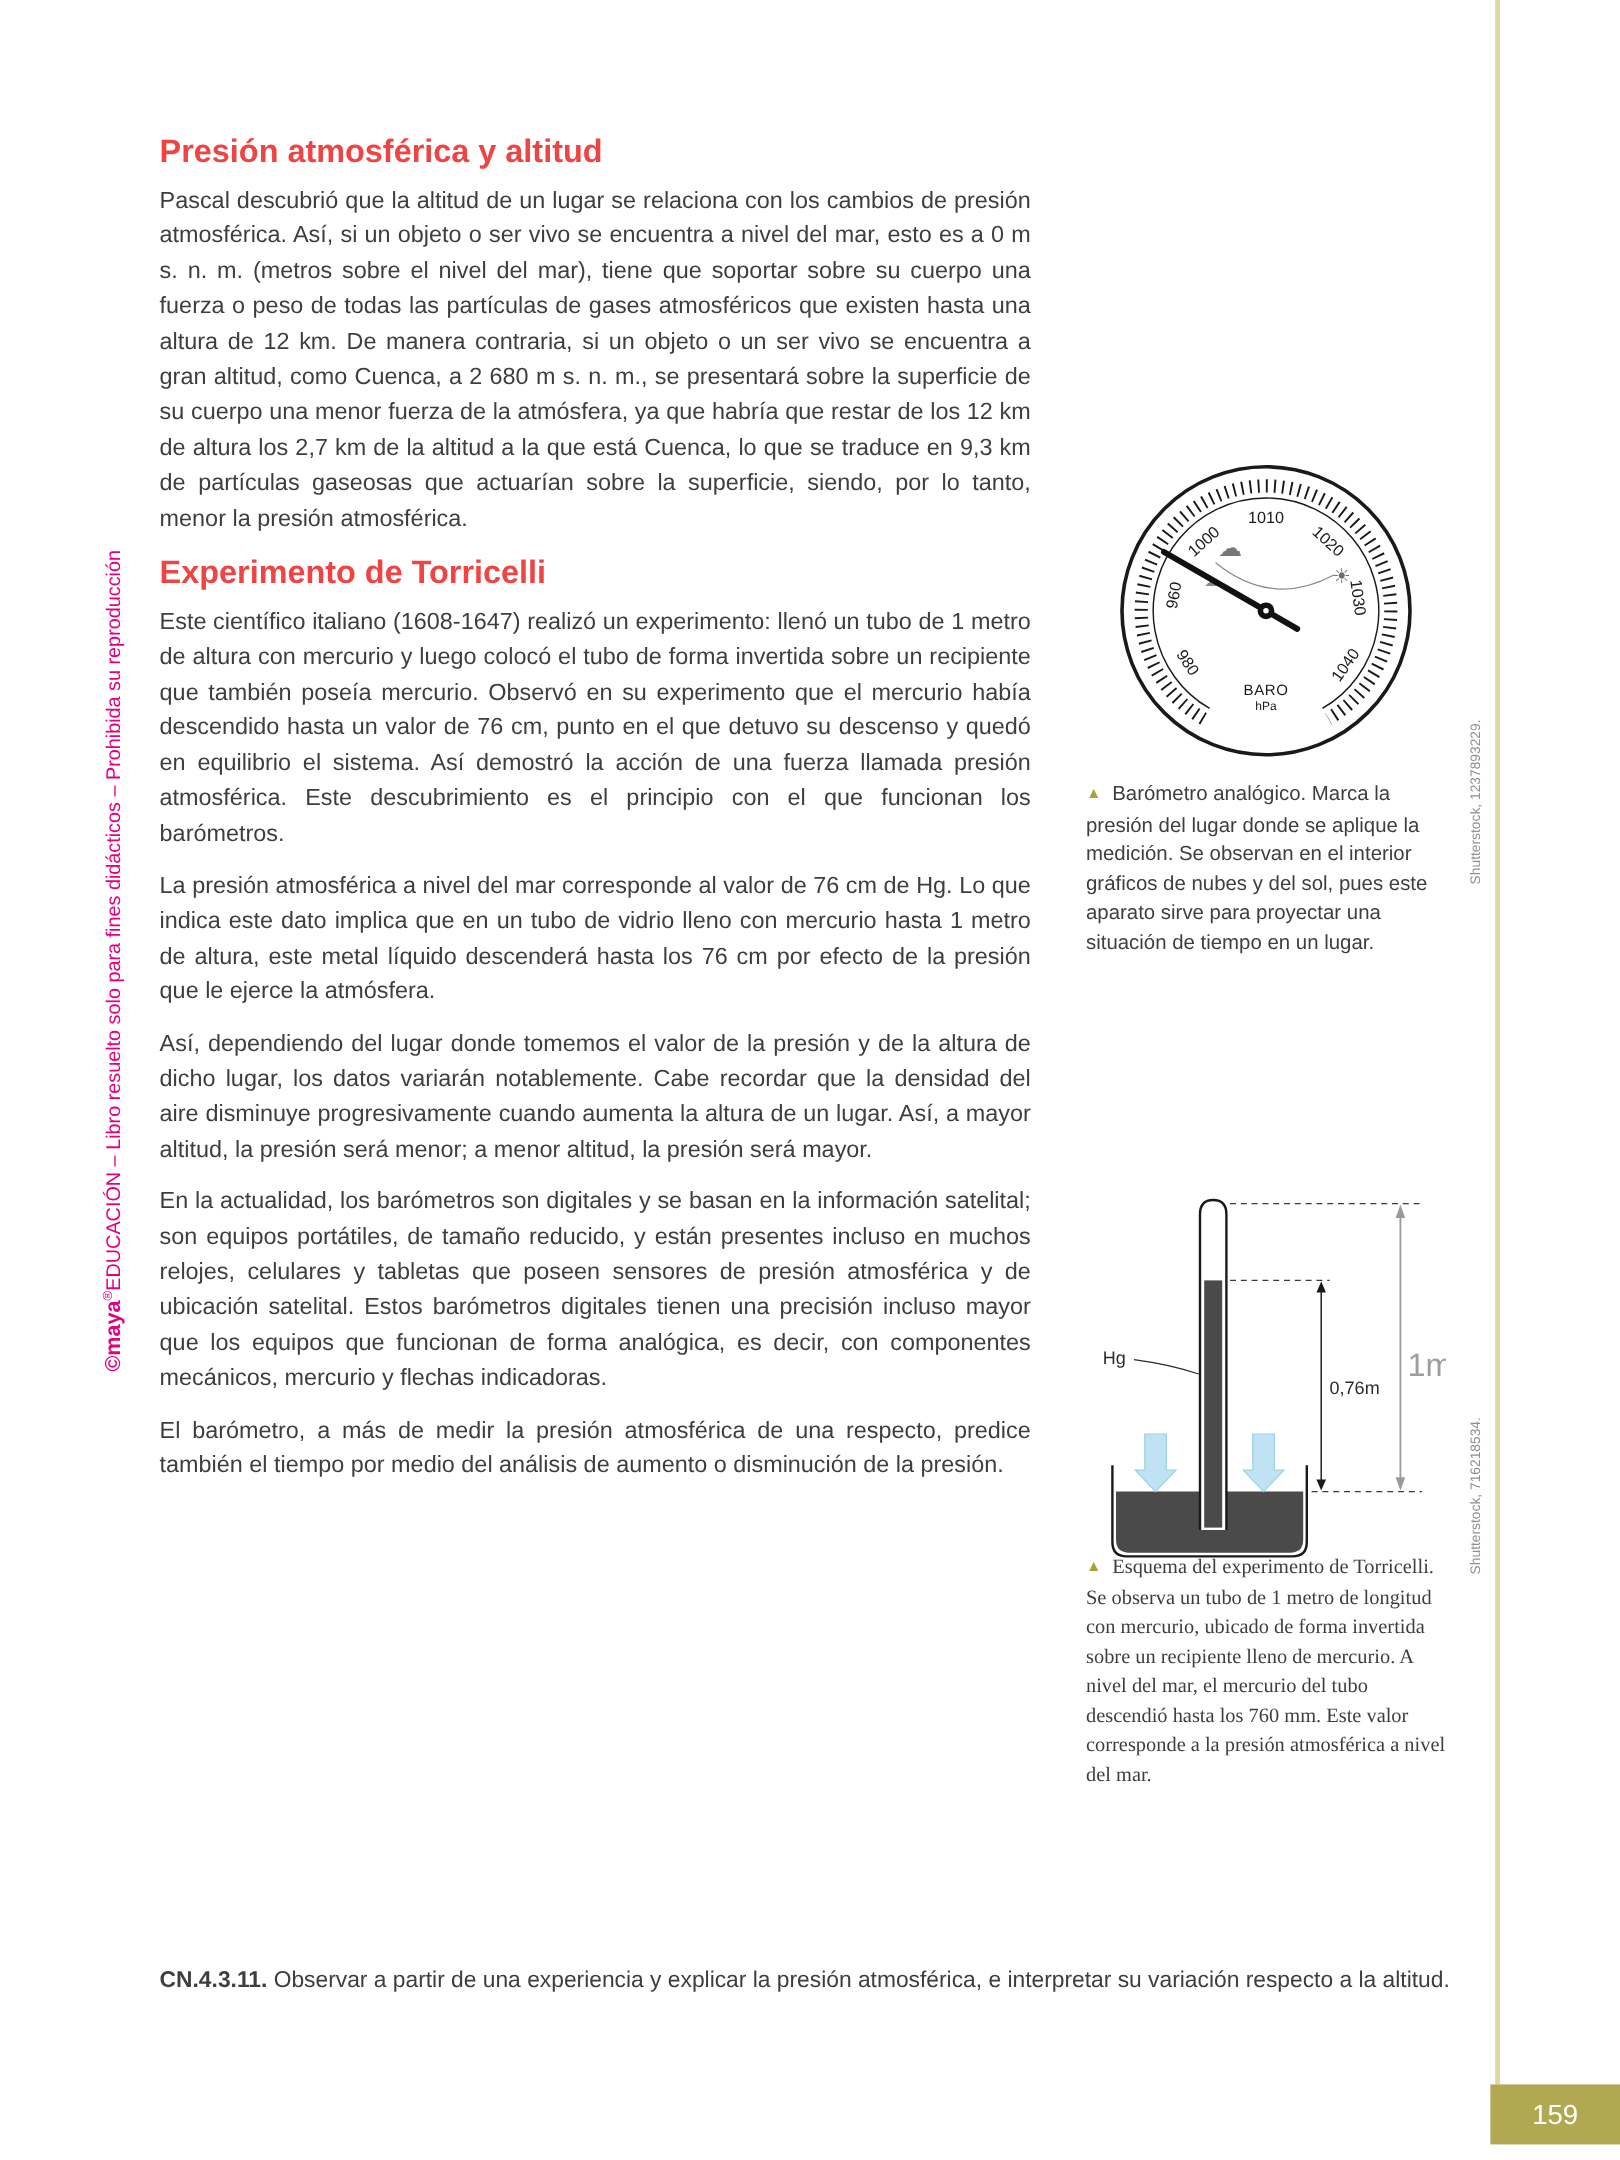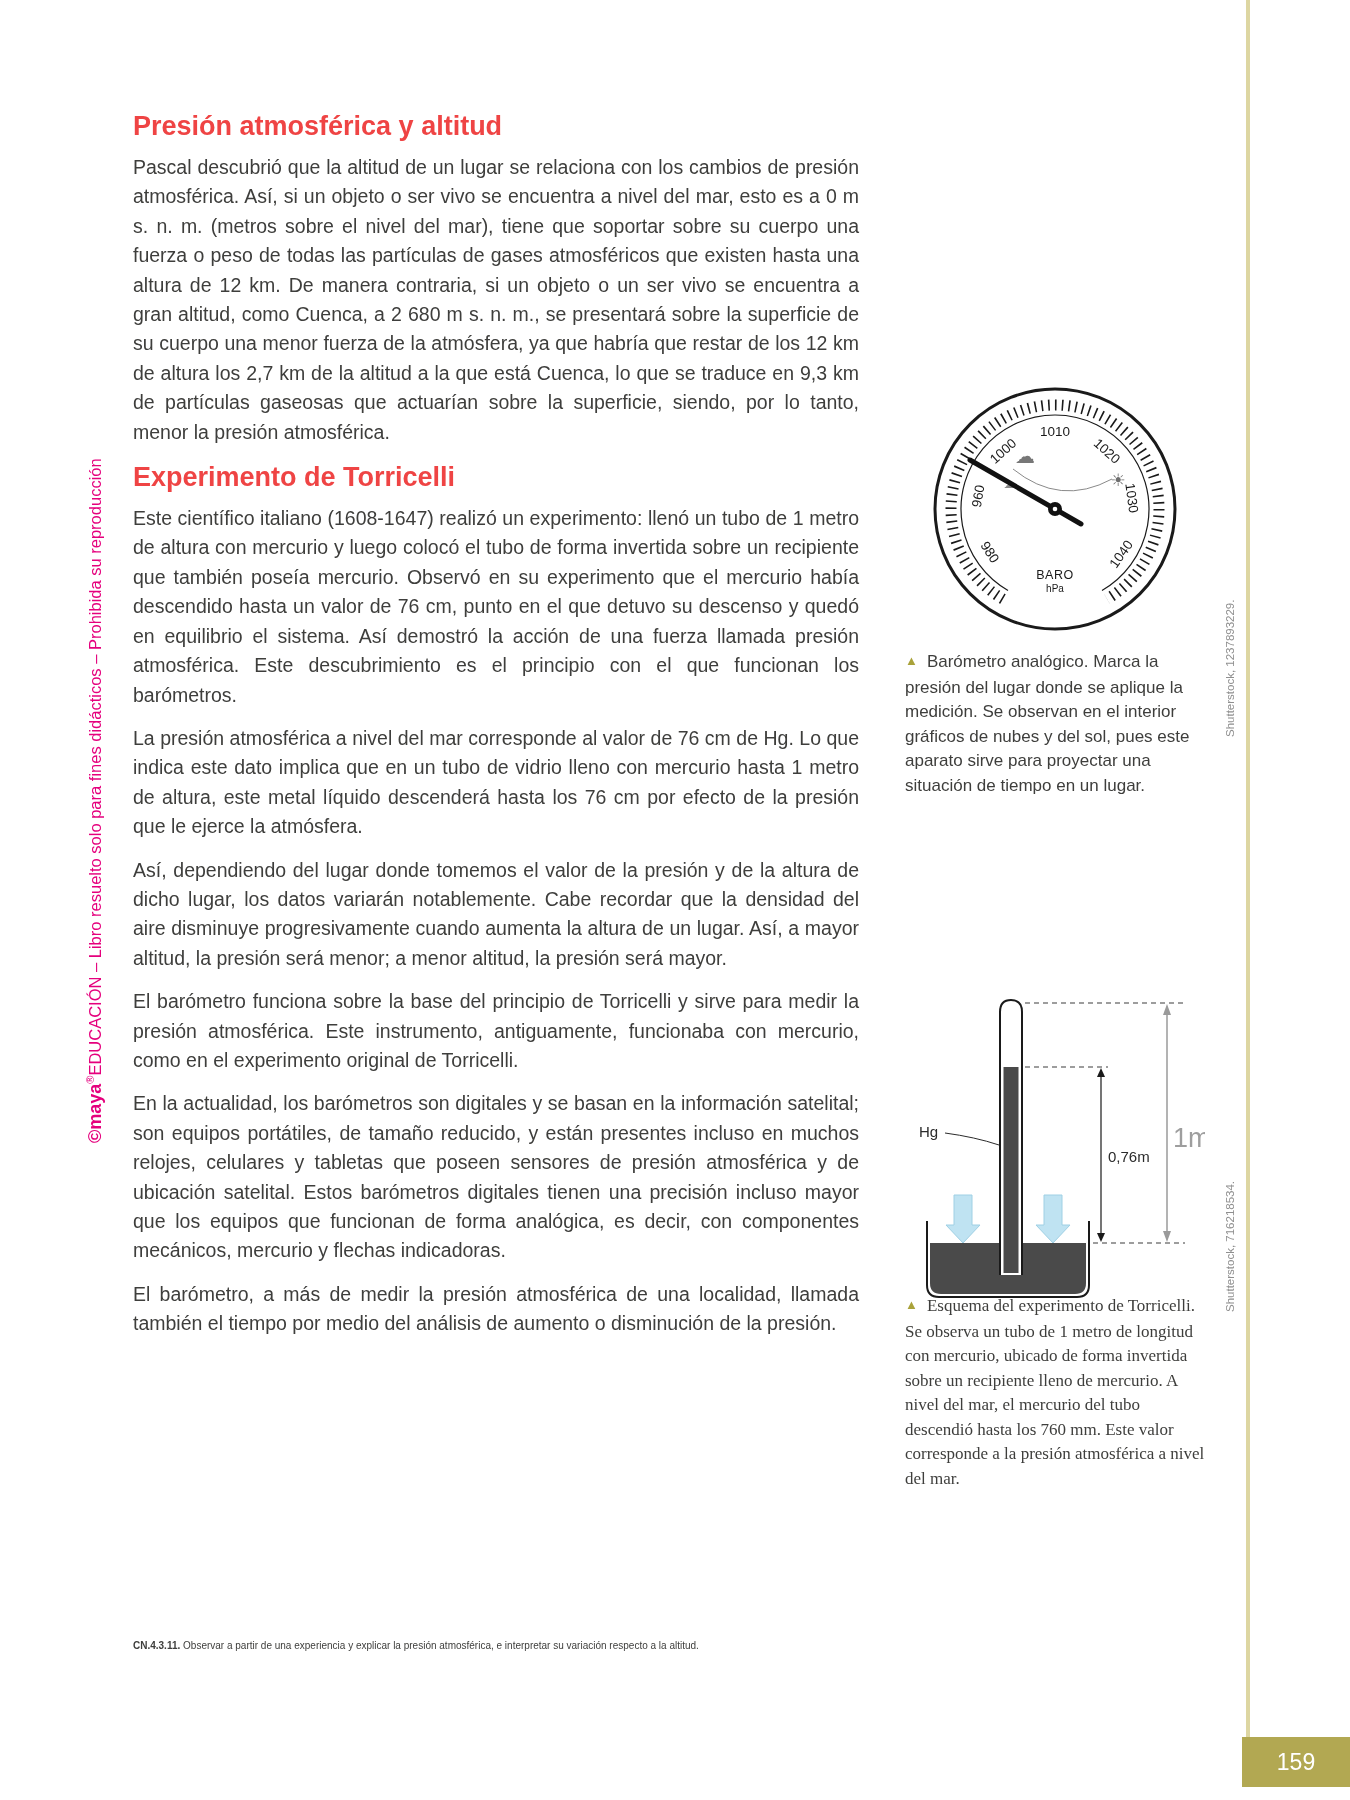--- a/index.html
+++ b/index.html
@@ -31,21 +31,21 @@
   #caption-barometer  { top:650px; }
   #caption-torricelli { top:1294px;font-family:Liberation Serif, serif; }
   .tri { color:#a9a23a; font-size:13px; margin-right:9px; position:relative; top:-2px; }
 
   .credit { position:absolute; transform:rotate(-90deg); transform-origin:0 0;
             white-space:nowrap; color:#8f8f8f; font-size:11.5px; }
   #credit-1 { left:1224px; top:737px; }
   #credit-2 { left:1224px; top:1312px; }
 
   .footer-note { position:absolute; left:133px; top:1640px; white-space:nowrap;
-                 font-size:10px; color:#3e3e3c; }
+                 font-size:19px; color:#3e3e3c; }
   .footer-note .code { font-weight:bold; }
 
   .page-num { position:absolute; left:1242px; top:1737px; width:108px; height:50px;
               background:#b2a852; color:#fff; font-size:23px;
               display:flex; align-items:center; justify-content:center; }
   .edge-strip { position:absolute; left:1246px; top:0; width:4px; height:1737px; background:#ddd6a2; }
 
   svg text { font-family:"Liberation Sans", sans-serif; }
 </style>
 </head>
@@ -57,23 +57,22 @@
     <span class="brand">©maya</span><span class="reg">®</span><span>EDUCACIÓN – Libro resuelto solo para fines didácticos – Prohibida su reproducción</span>
   </div>
 
   <main class="text-col">
     <h1 class="h-blue">Presión atmosférica y altitud</h1>
     <p>Pascal descubrió que la altitud de un lugar se relaciona con los cambios de presión atmosférica. Así, si un objeto o ser vivo se encuentra a nivel del mar, esto es a 0 m s. n. m. (metros sobre el nivel del mar), tiene que soportar sobre su cuerpo una fuerza o peso de todas las partículas de gases atmosféricos que existen hasta una altura de 12 km. De manera contraria, si un objeto o un ser vivo se encuentra a gran altitud, como Cuenca, a 2 680 m s. n. m., se presentará sobre la superficie de su cuerpo una menor fuerza de la atmósfera, ya que habría que restar de los 12 km de altura los 2,7 km de la altitud a la que está Cuenca, lo que se traduce en 9,3 km de partículas gaseosas que actuarían sobre la superficie, siendo, por lo tanto, menor la presión atmosférica.</p>
     <h2 class="h-blue">Experimento de Torricelli</h2>
     <p>Este científico italiano (1608-1647) realizó un experimento: llenó un tubo de 1 metro de altura con mercurio y luego colocó el tubo de forma invertida sobre un recipiente que también poseía mercurio. Observó en su experimento que el mercurio había descendido hasta un valor de 76 cm, punto en el que detuvo su descenso y quedó en equilibrio el sistema. Así demostró la acción de una fuerza llamada presión atmosférica. Este descubrimiento es el principio con el que funcionan los barómetros.</p>
     <p>La presión atmosférica a nivel del mar corresponde al valor de 76 cm de Hg. Lo que indica este dato implica que en un tubo de vidrio lleno con mercurio hasta 1 metro de altura, este metal líquido descenderá hasta los 76 cm por efecto de la presión que le ejerce la atmósfera.</p>
     <p>Así, dependiendo del lugar donde tomemos el valor de la presión y de la altura de dicho lugar, los datos variarán notablemente. Cabe  recordar que la densidad del aire disminuye progresivamente cuando aumenta la altura de un lugar. Así, a mayor altitud, la presión será menor; a menor altitud, la presión será mayor.</p>
-    <p>El barómetro funciona sobre la base del principio de Torricelli y sirve para medir la presión atmosférica. Este instrumento, antiguamente, funcionaba con mercurio, como en el experimento original de Torricelli.</p>
     <p>En la actualidad, los barómetros son digitales y se basan en la información satelital; son equipos portátiles, de tamaño reducido, y están presentes incluso en muchos relojes, celulares y tabletas que poseen sensores de presión atmosférica y de ubicación satelital. Estos barómetros digitales tienen una precisión incluso mayor que los equipos que funcionan de forma analógica, es decir, con componentes mecánicos, mercurio y flechas indicadoras.</p>
-    <p>El barómetro, a más de medir la presión atmosférica de una localidad, llamada también el tiempo por medio del análisis de aumento o disminución de la presión.</p>
+    <p>El barómetro, a más de medir la presión atmosférica de una respecto, predice también el tiempo por medio del análisis de aumento o disminución de la presión.</p>
   </main>
 
   <figure class="fig" id="fig-barometer">
     <svg width="270" height="252" viewBox="0 0 270 252">
       <circle cx="135" cy="124" r="120" fill="#ffffff" stroke="#1a1a1a" stroke-width="3"></circle>
 
       <path d="M 83 214 A 104 104 0 1 1 187 214" fill="none" stroke="#1a1a1a" stroke-width="11" stroke-dasharray="1.6 5.2"></path>
       <path d="M 88 205.4 A 94 94 0 1 1 182 205.4" fill="none" stroke="#1a1a1a" stroke-width="1.2"></path>
 
       <g fill="#1a1a1a" font-size="13.5" text-anchor="middle">

